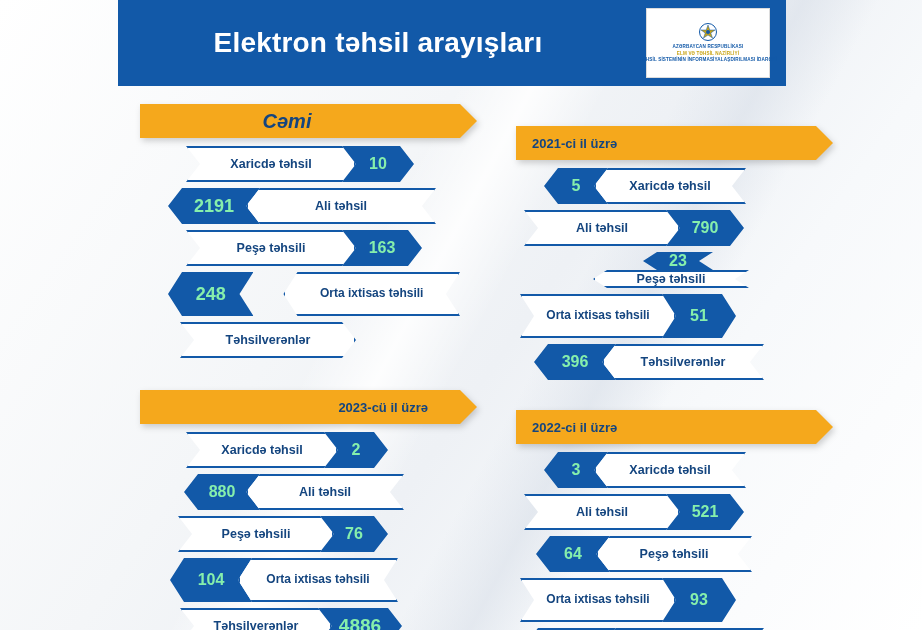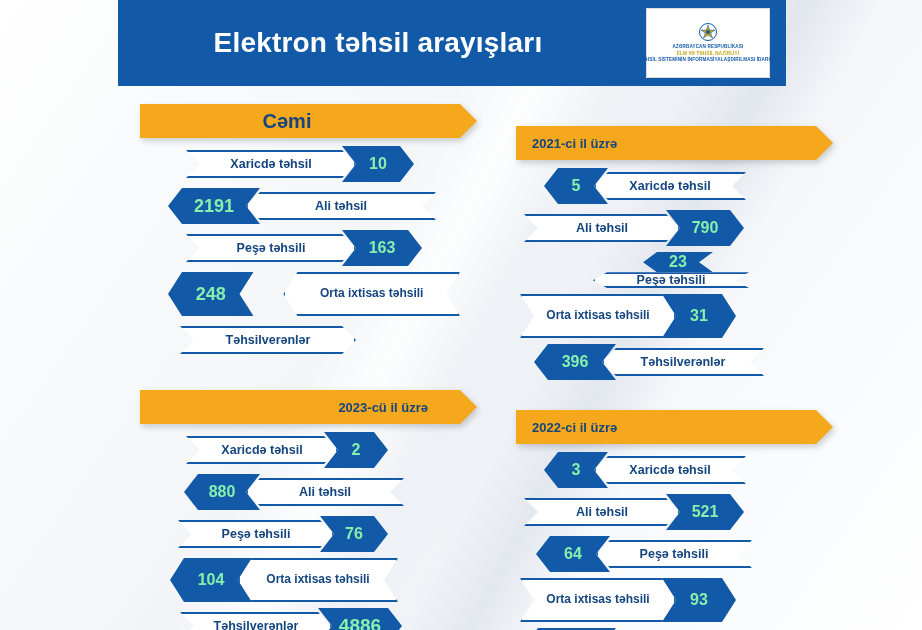--- a/index.html
+++ b/index.html
@@ -51,21 +51,21 @@
   .panel-left{position:absolute;left:140px;top:104px;width:320px;}
   .panel-right{position:absolute;left:516px;top:126px;width:300px;}
 
   
   .banner{
     position:relative;height:34px;background:#f5a81c;
     display:flex;align-items:center;
     color:#14457f;font-weight:bold;
   }
   .banner .b-text{width:100%;}
-  .banner.center .b-text{text-align:center;font-size:20px;padding-right:26px;}
+  .banner.center .b-text{text-align:center;font-size:20px;padding-right:26px;font-style:italic;}
   .banner.left .b-text{text-align:left;font-size:13px;padding-left:16px;}
   .banner.right .b-text{text-align:right;font-size:13px;padding-right:32px;}
   .banner.notch-r:after{
     content:"";position:absolute;right:-17px;top:0;
     border-top:17px solid transparent;border-bottom:17px solid transparent;
     border-left:17px solid #f5a81c;
   }
   .banner.notch-r:before{
     content:"";position:absolute;right:0px;top:0;
     border-top:17px solid transparent;border-bottom:17px solid transparent;
@@ -77,21 +77,21 @@
   .rows{margin-top:8px;}
   .row{
     position:relative;height:36px;margin-bottom:6px;
     display:flex;align-items:center;
   }
   
   .shape-right{clip-path:polygon(0 0,calc(100% - 14px) 0,100% 50%,calc(100% - 14px) 100%,0 100%,14px 50%);}
   .shape-left{clip-path:polygon(14px 0,100% 0,calc(100% - 14px) 50%,100% 100%,14px 100%,0 50%);}
   
   .outline{
-    position:relative;height:28px;display:flex;align-items:center;justify-content:center;
+    position:relative;height:36px;display:flex;align-items:center;justify-content:center;
     filter:drop-shadow(2px 3px 3px rgba(0,0,0,.16));
   }
   .outline .fill{
     position:absolute;left:0;top:0;right:0;bottom:0;background:#1259a8;
   }
   .outline .inner{
     position:absolute;left:1.8px;top:1.8px;right:1.8px;bottom:1.8px;background:#ffffff;
   }
   .outline .txt{
     position:relative;z-index:2;color:#14457f;font-size:12.5px;font-weight:bold;
@@ -290,21 +290,21 @@
         </div>
       </div>
 
       <div class="row" style="padding-left:4px;height:44px;">
         <div class="outline shape-right" style="width:156px;height:44px;">
           <div class="fill"></div>
             <div class="inner"></div>
           <div class="txt small">Orta ixtisas təhsili</div>
         </div>
         <div class="valbox shape-right" style="width:74px;height:44px;margin-left:-14px;">
-          <span>31</span>
+          <span>51</span>
         </div>
       </div>
 
       <div class="row" style="padding-left:18px;">
         <div class="valbox shape-left" style="width:82px;text-align:right;">
           <span>396</span>
         </div>
         <div class="outline shape-left" style="width:162px;margin-left:-14px;">
           <div class="fill"></div>
             <div class="inner"></div>

